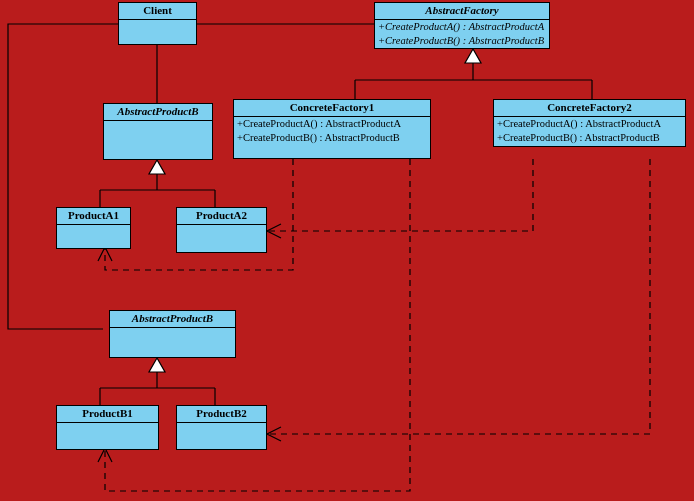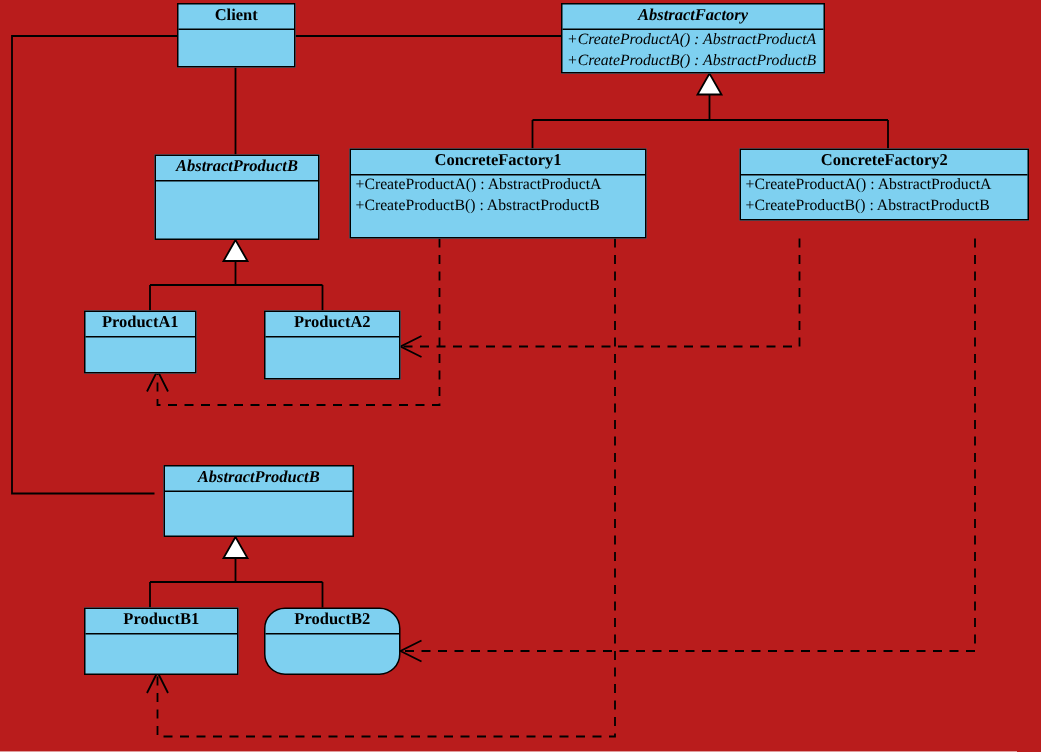--- a/index.html
+++ b/index.html
@@ -153,18 +153,18 @@
   <div class="uml-class" style="left:109px; top:310px; width:127px; height:48px;">
     <div class="uml-name italic">AbstractProductB</div>
     <div class="uml-body empty" style="height:29px;"></div>
   </div>
 
   <div class="uml-class" style="left:56px; top:405px; width:103px; height:45px;">
     <div class="uml-name">ProductB1</div>
     <div class="uml-body empty" style="height:26px;"></div>
   </div>
 
-  <div class="uml-class" style="left:176px; top:405px; width:91px; height:45px;border-radius:14px;">
+  <div class="uml-class" style="left:176px; top:405px; width:91px; height:45px;">
     <div class="uml-name">ProductB2</div>
     <div class="uml-body empty" style="height:26px;"></div>
   </div>
 
 </div>
 
 </body></html>

